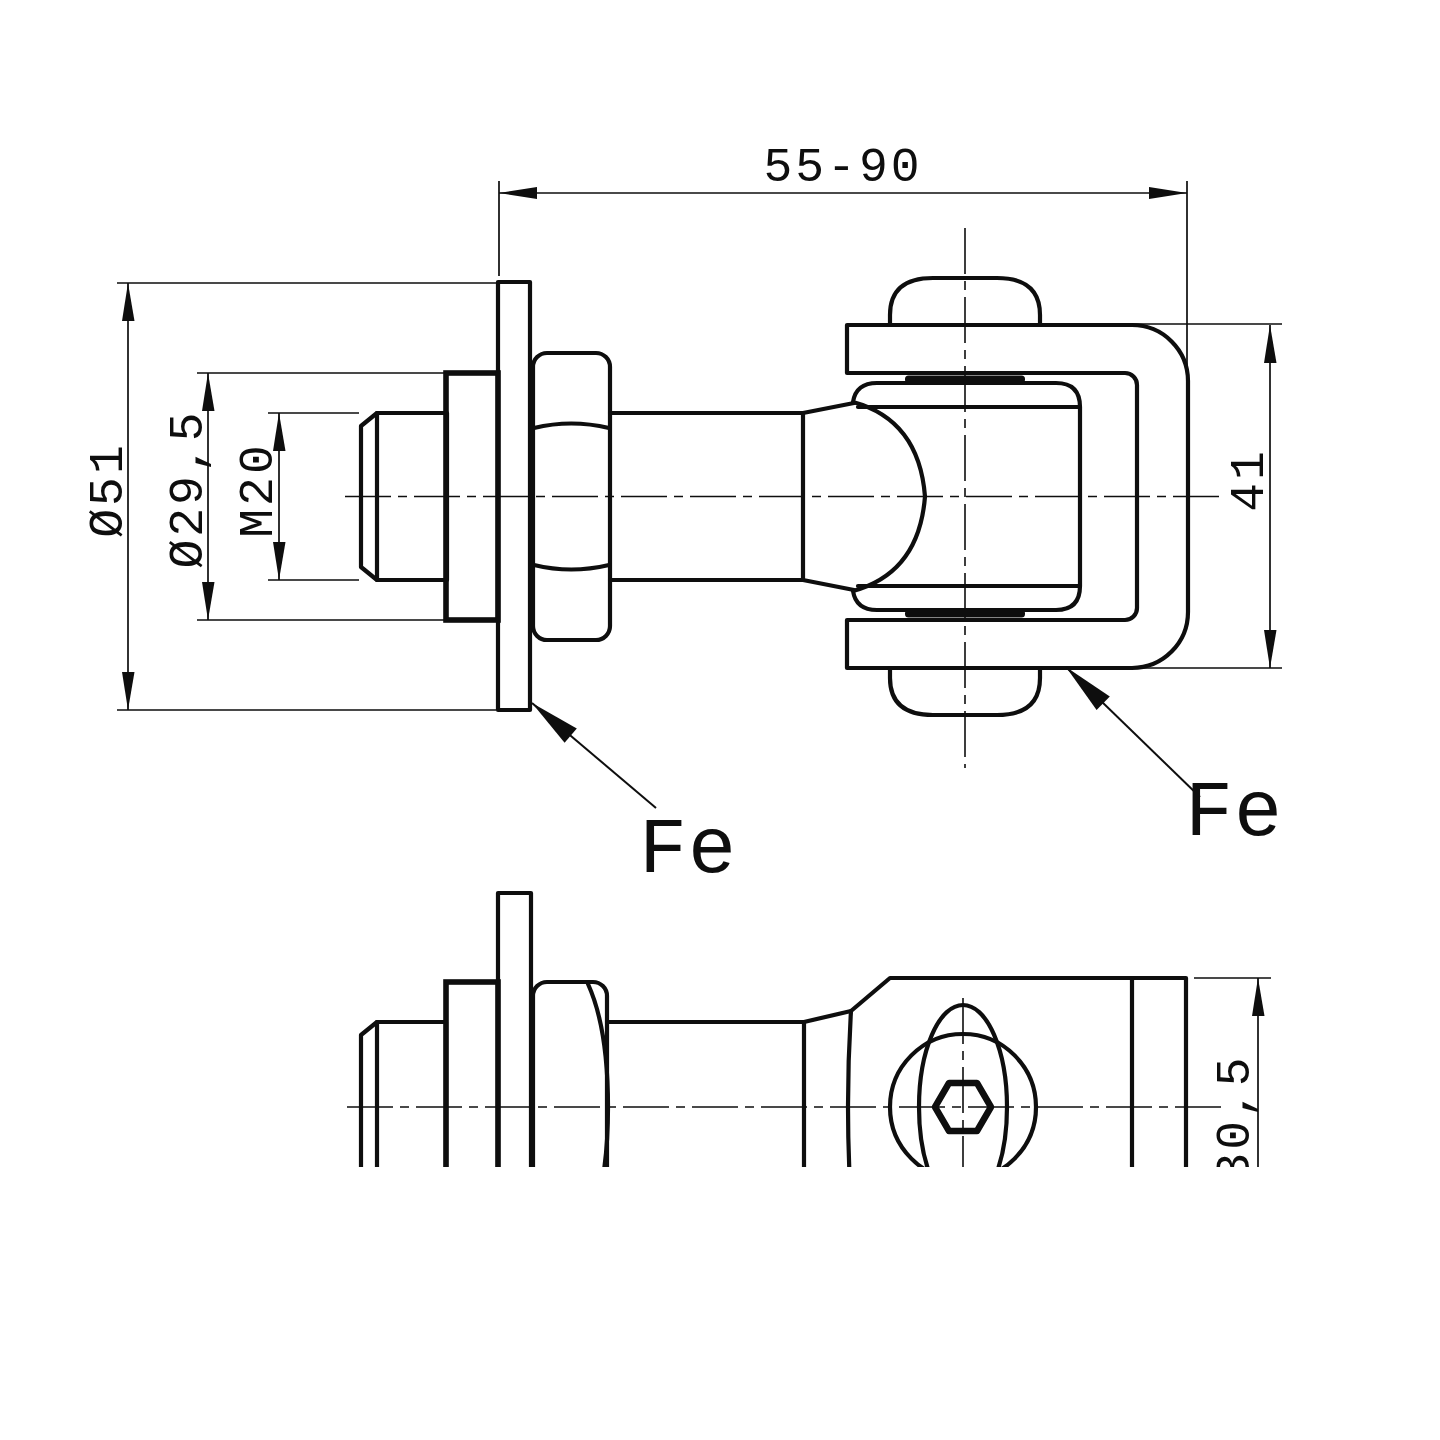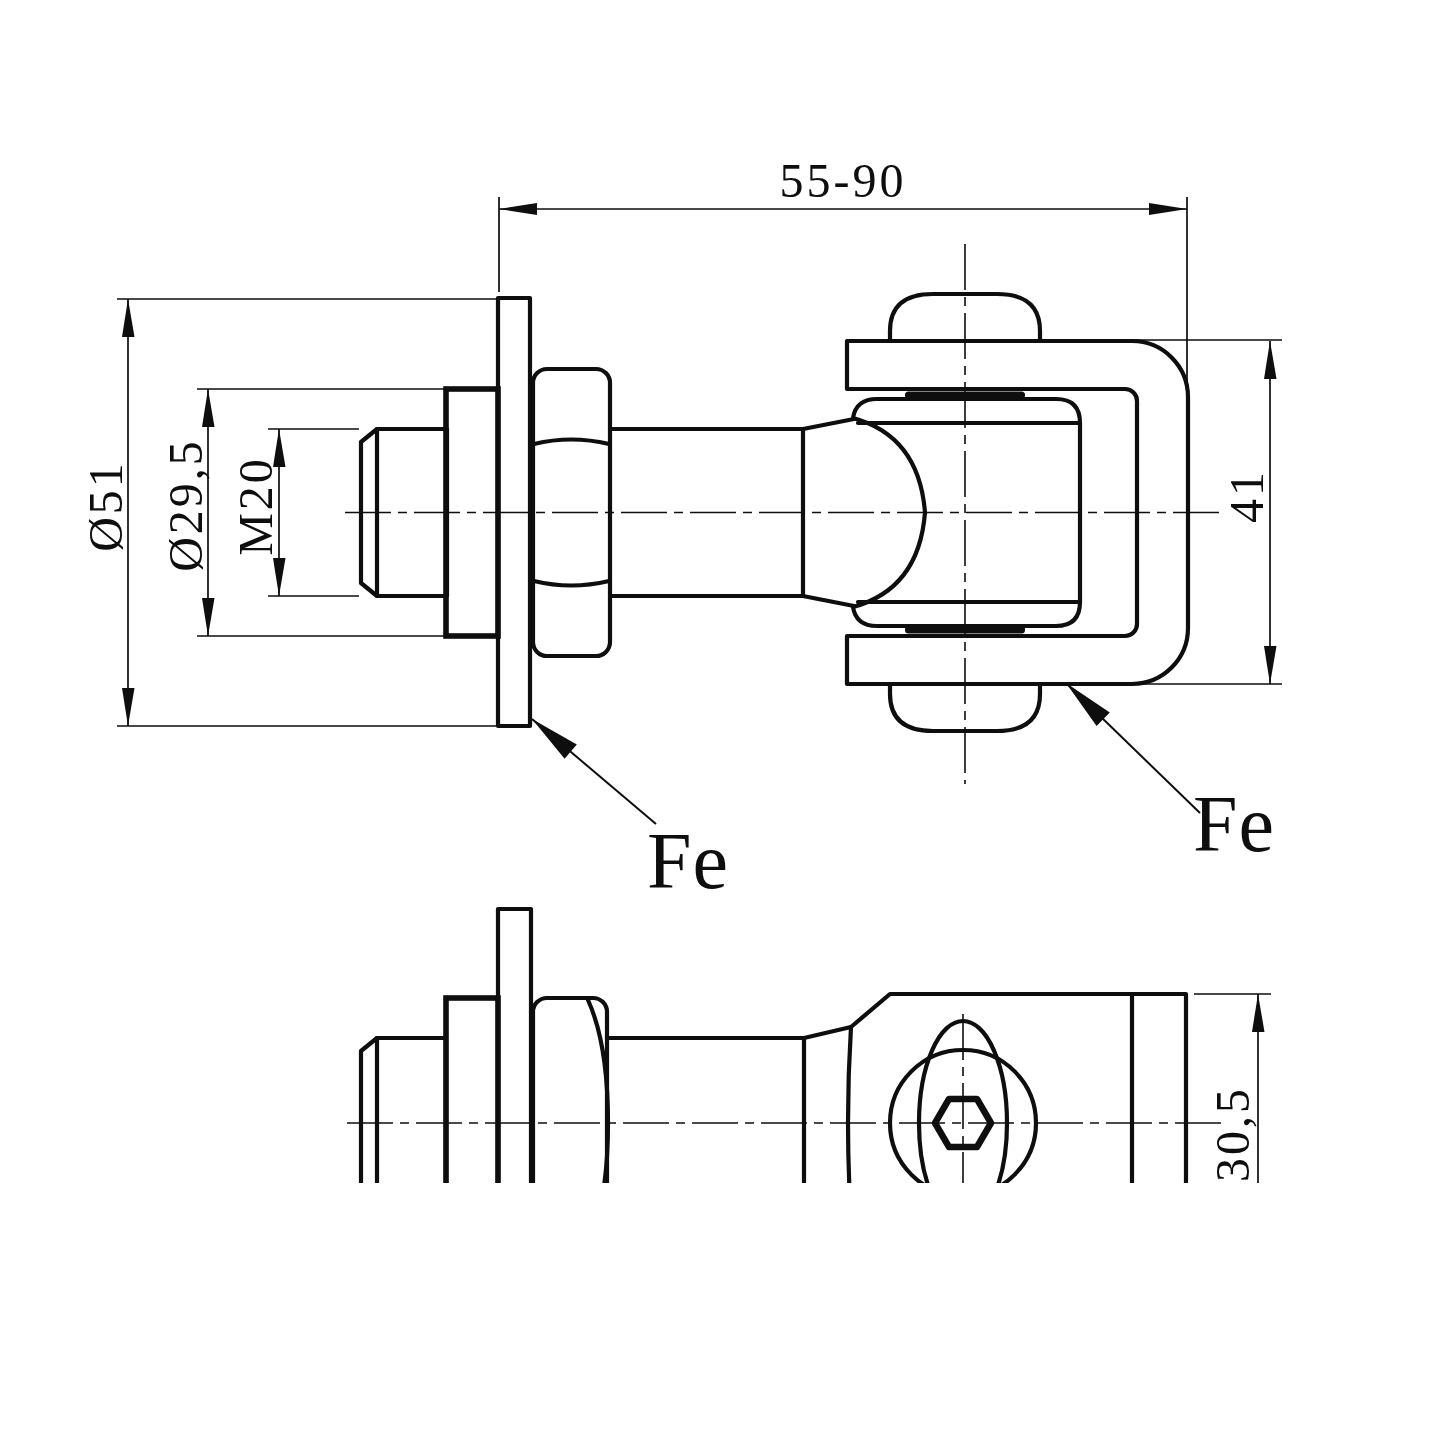--- a/index.html
+++ b/index.html
@@ -1,21 +1,20 @@
 <!DOCTYPE html>
 <html><head>
 <meta charset="utf-8">
 <style>
   html,body{margin:0;padding:0;background:#ffffff;}
   .sheet{
     position:relative;
     width:1440px;height:1167px;
     background:#ffffff;
-    font-family:Liberation Serif, serif;
-    margin-top:16px;
+    font-family:Liberation Mono, monospace;
   }
   svg{display:block;}
   .outline{fill:none;stroke:#0e0e0e;stroke-width:4.2;stroke-linejoin:round;stroke-linecap:round;}
   .outline-thick{fill:none;stroke:#0e0e0e;stroke-width:5.6;stroke-linejoin:miter;}
   .outline-bold{fill:none;stroke:#0e0e0e;stroke-width:6.5;stroke-linejoin:round;}
   .thin{fill:none;stroke:#0e0e0e;stroke-width:1.7;}
   .leader{fill:none;stroke:#0e0e0e;stroke-width:2;}
   .centerline{fill:none;stroke:#0e0e0e;stroke-width:1.6;stroke-dasharray:46 7 9 7;}
   .solidfill{fill:#0e0e0e;stroke:none;}
   .dimtext{fill:#0e0e0e;font-size:48px;letter-spacing:3px;}

